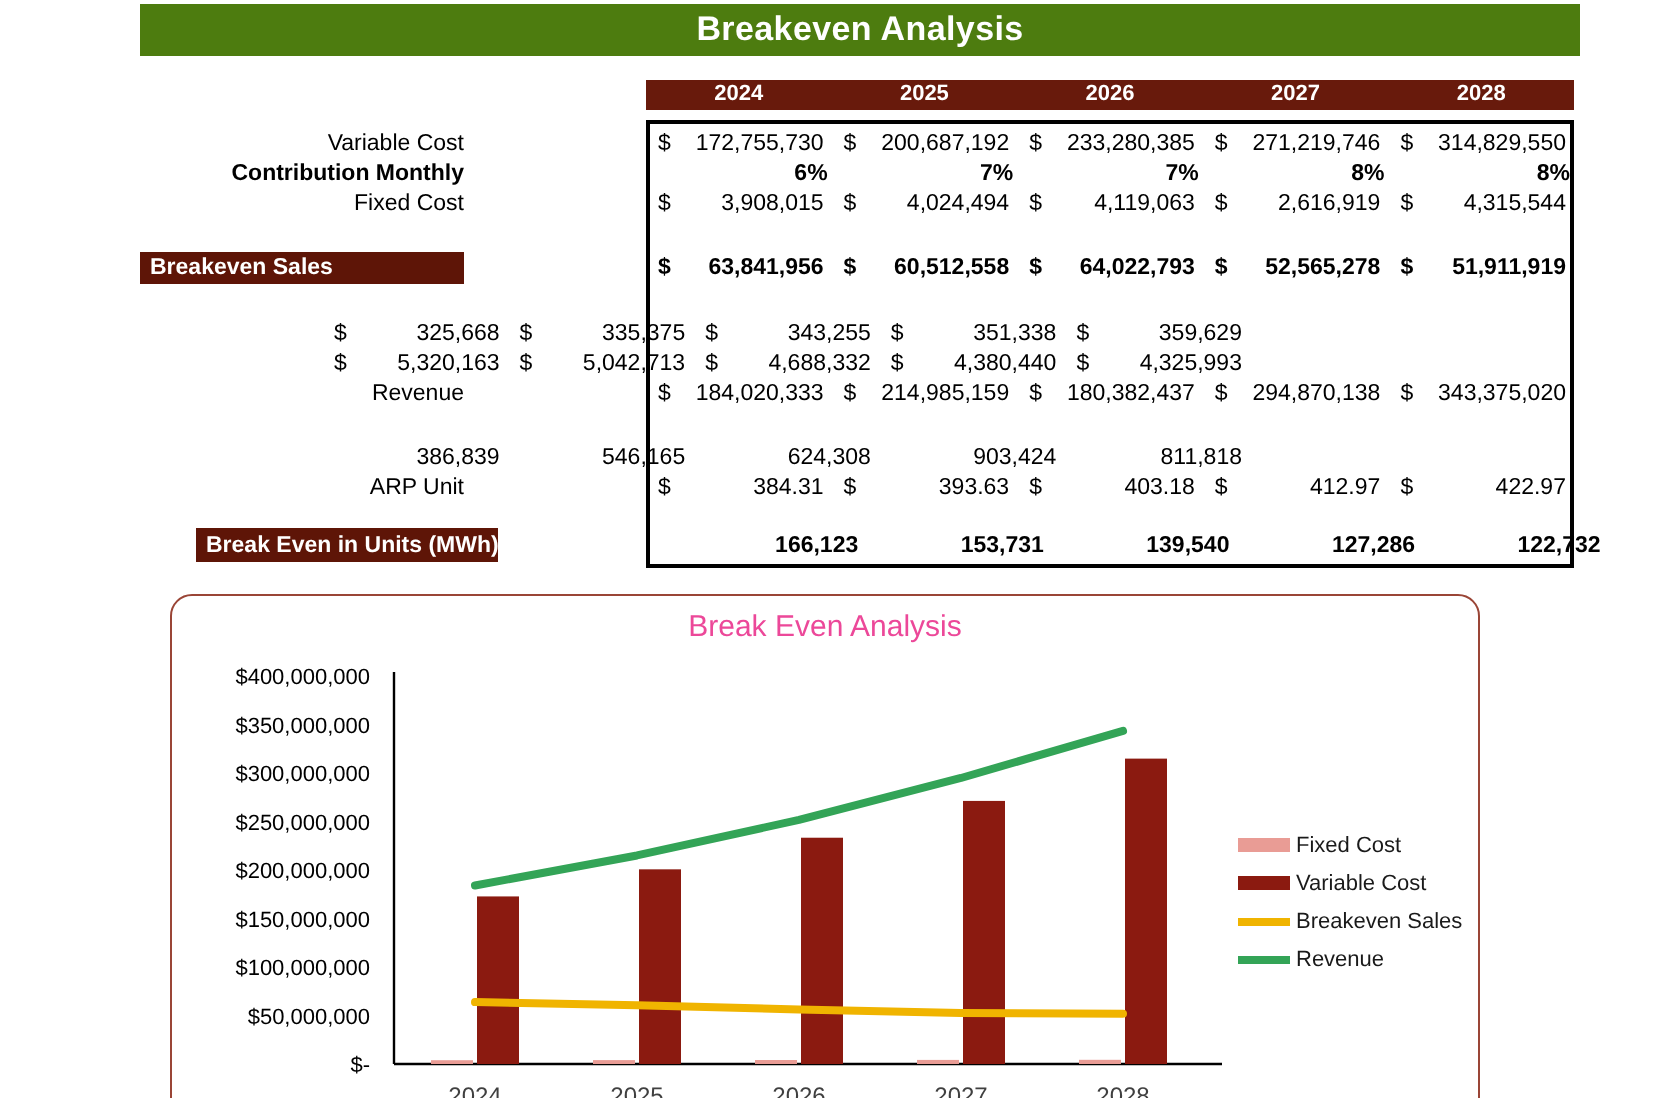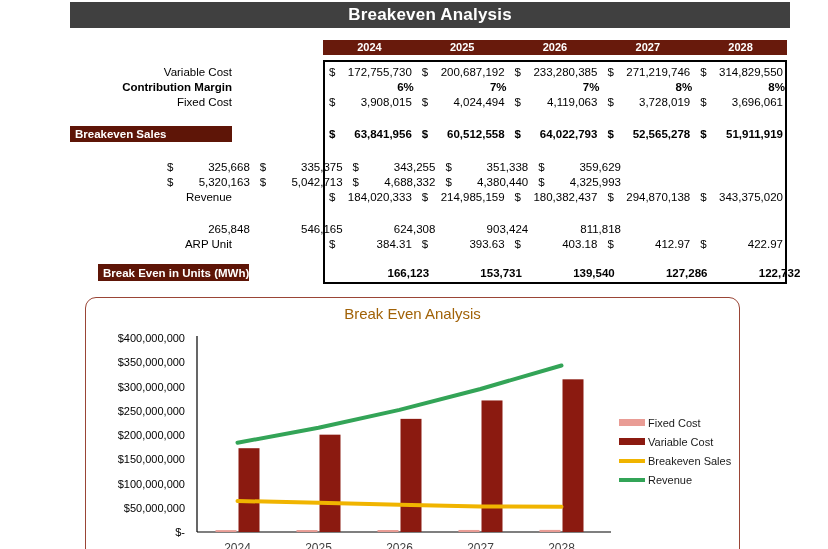--- a/index.html
+++ b/index.html
@@ -3,21 +3,21 @@
 <meta charset="utf-8">
 <style>
   html,body{margin:0;padding:0}
   body{
     width:828px;height:549px;overflow:hidden;position:relative;
     background:#ffffff;font-family:"Liberation Sans",sans-serif;color:#000;
   }
   
   .title-banner{
     position:absolute;left:70px;top:2px;width:720px;height:26px;
-    background:#404040;color:#fff;font-weight:bold;font-size:17px;
+    background:#4d7c0f;color:#fff;font-weight:bold;font-size:17px;
     text-align:center;line-height:26px;letter-spacing:.2px;
   }
   .year-bar{
     position:absolute;left:323px;top:40px;width:464px;height:15px;
     background:#681a0c;display:flex;box-sizing:border-box;
   }
   .year-cell{flex:1;color:#fff;font-weight:bold;font-size:11px;text-align:center;line-height:15px}
   
   .table-border{
     position:absolute;left:323px;top:60px;width:464px;height:224px;
@@ -39,21 +39,21 @@
   .cur{padding-left:6px}
   .val{margin-left:auto;padding-right:4px}
   .tcell.percent .val{padding-right:2px;font-weight:bold}
   
   .chart{
     position:absolute;left:85px;top:297px;width:655px;height:275px;
     border:1.5px solid #9a4536;border-radius:11px;background:#fff;box-sizing:border-box;
   }
   .chart-title{
     position:absolute;top:7px;left:0;width:100%;text-align:center;
-    font-size:15px;color:#a16207;
+    font-size:15px;color:#ec4899;
   }
   .chart svg{position:absolute;left:0;top:0}
   .legend{position:absolute;left:533px;top:115px}
   .legend-item{display:flex;align-items:center;height:19px}
   .sw{width:26px;margin-right:3px;flex:none}
   .sw.bar{height:7px}
   .sw.line{height:4px}
   .legend-label{font-size:11px;color:#1a1a1a;white-space:nowrap}
 </style>
 </head>
@@ -89,21 +89,21 @@
       <div class="tcell money">
         <span class="cur">$</span>
         <span class="val">271,219,746</span>
       </div>
       <div class="tcell money">
         <span class="cur">$</span>
         <span class="val">314,829,550</span>
       </div>
     </div>
     <div class="trow bold">
-      <div class="tlabel">Contribution Margin</div>
+      <div class="tlabel">Contribution Monthly</div>
       <div class="tgap"></div>
       <div class="tcell percent">
         <span class="val">6%</span>
       </div>
       <div class="tcell percent">
         <span class="val">7%</span>
       </div>
       <div class="tcell percent">
         <span class="val">7%</span>
       </div>
@@ -124,25 +124,25 @@
       <div class="tcell money">
         <span class="cur">$</span>
         <span class="val">4,024,494</span>
       </div>
       <div class="tcell money">
         <span class="cur">$</span>
         <span class="val">4,119,063</span>
       </div>
       <div class="tcell money">
         <span class="cur">$</span>
-        <span class="val">3,728,019</span>
-      </div>
-      <div class="tcell money">
-        <span class="cur">$</span>
-        <span class="val">3,696,061</span>
+        <span class="val">2,616,919</span>
+      </div>
+      <div class="tcell money">
+        <span class="cur">$</span>
+        <span class="val">4,315,544</span>
       </div>
     </div>
     <div class="trow" style="height: 17px;"></div>
     <div class="trow banner-row bold" style="height: 16px;">
       <div class="tlabel">Breakeven Sales</div>
       <div class="tgap"></div>
       <div class="tcell money">
         <span class="cur">$</span>
         <span class="val">63,841,956</span>
       </div>
@@ -231,21 +231,21 @@
       </div>
       <div class="tcell money">
         <span class="cur">$</span>
         <span class="val">343,375,020</span>
       </div>
     </div>
     <div class="trow" style="height: 17px;"></div>
     <div class="trow">
       <div class="tgap"></div>
       <div class="tcell plain">
-        <span class="val">265,848</span>
+        <span class="val">386,839</span>
       </div>
       <div class="tcell plain">
         <span class="val">546,165</span>
       </div>
       <div class="tcell plain">
         <span class="val">624,308</span>
       </div>
       <div class="tcell plain">
         <span class="val">903,424</span>
       </div>

